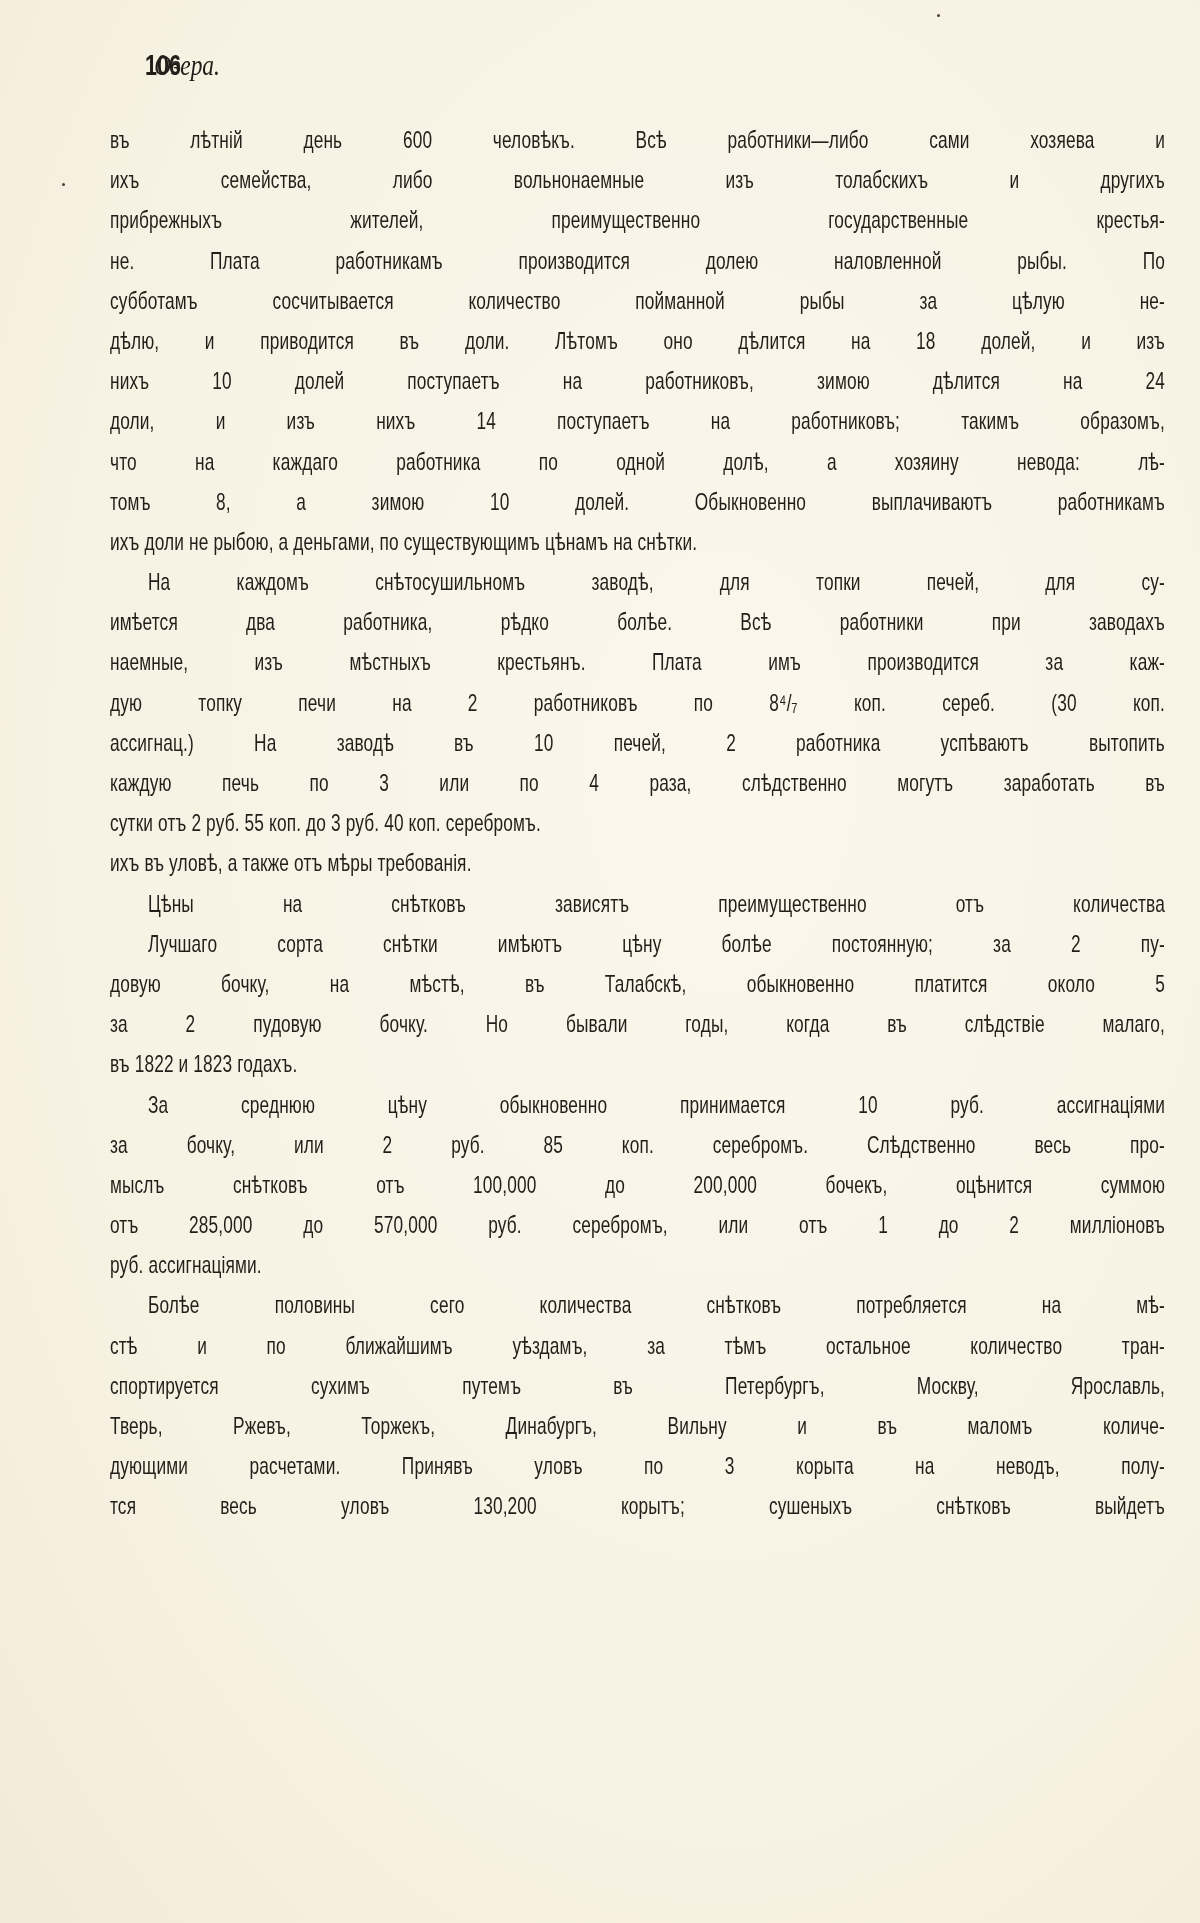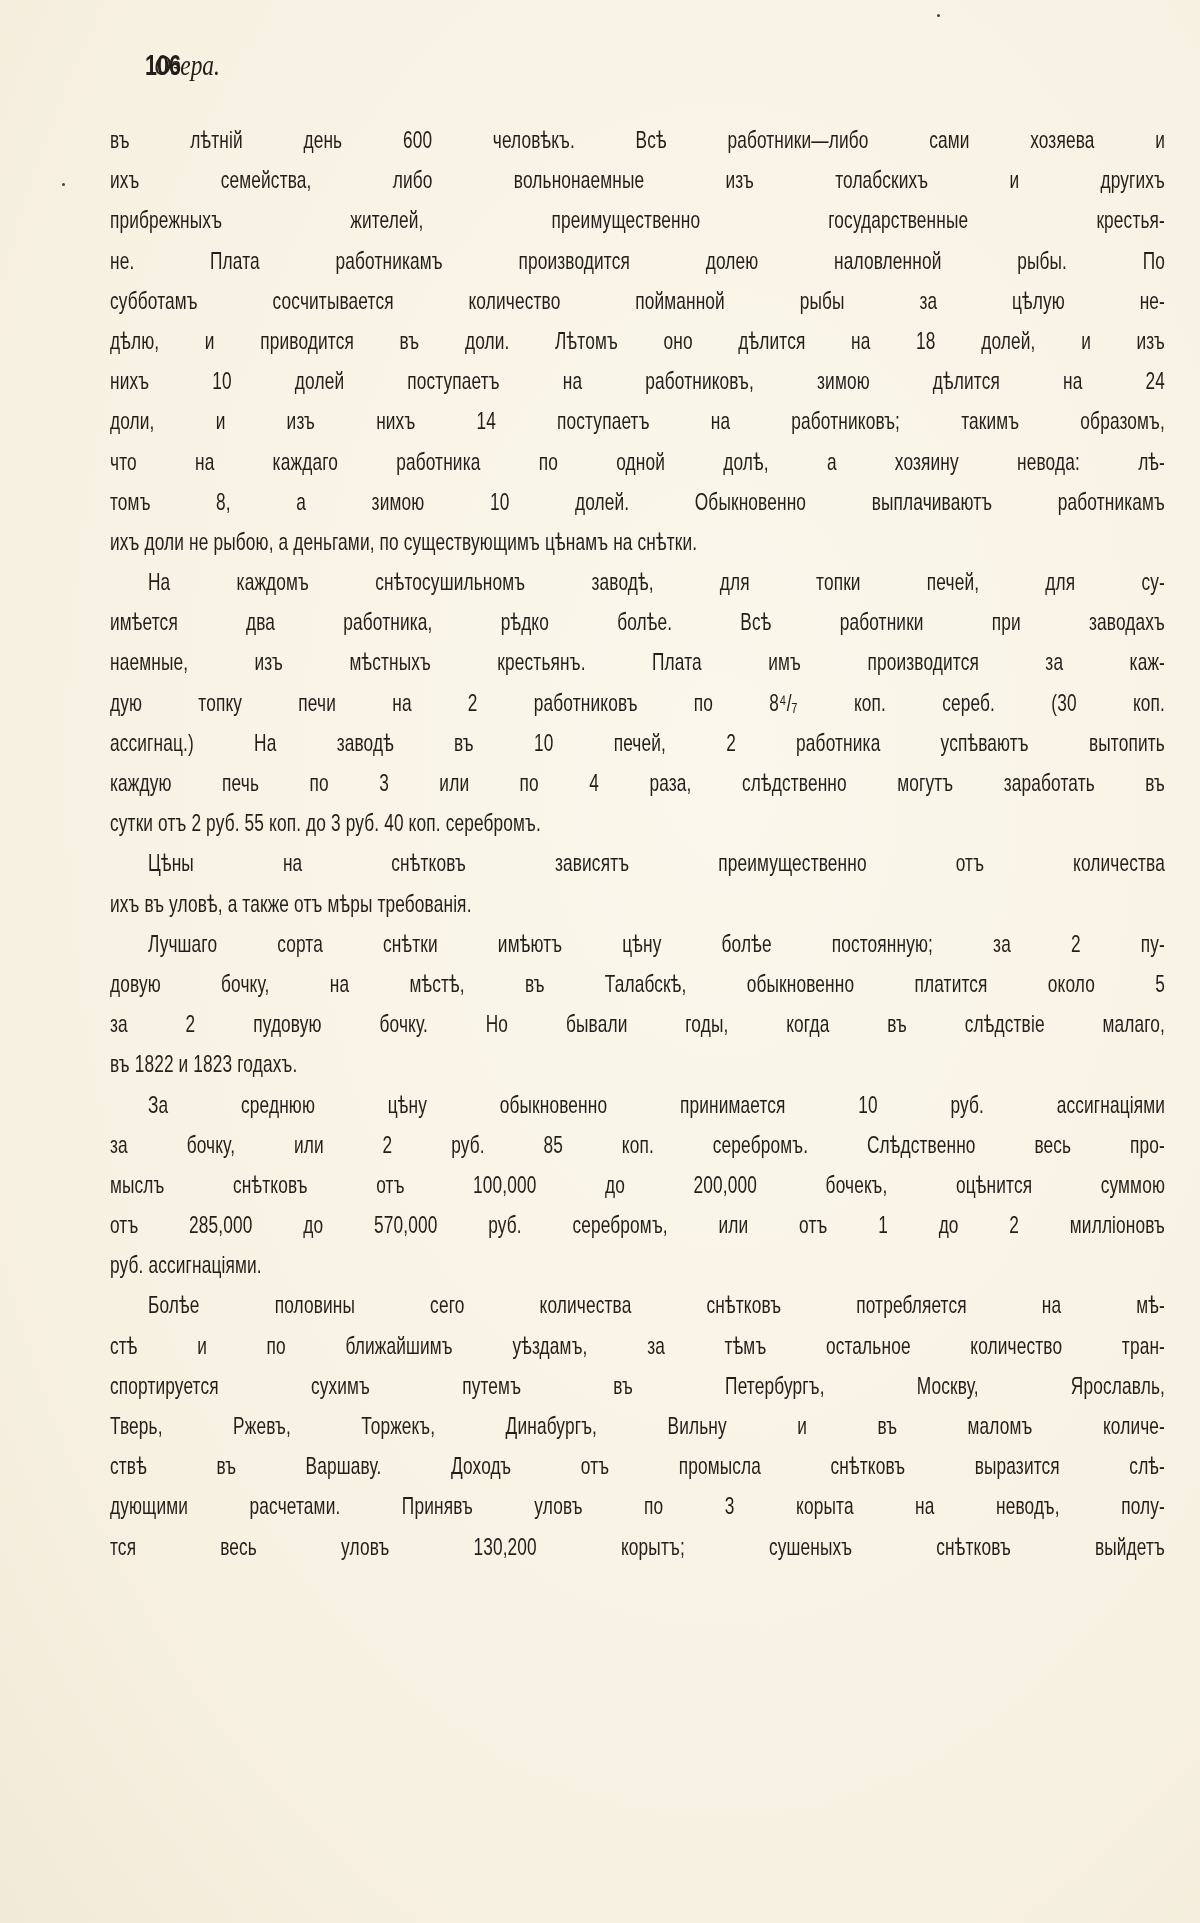--- a/index.html
+++ b/index.html
@@ -114,35 +114,34 @@
       <div class="line"><span class="cond" style="text-align: justify; text-align-last: justify; width: 1465.28px; white-space: normal; display: inline-block; height: 40px; overflow: hidden;">что на каждаго работника по одной долѣ, а хозяину невода: лѣ-</span></div>
       <div class="line"><span class="cond" style="text-align: justify; text-align-last: justify; width: 1465.28px; white-space: normal; display: inline-block; height: 40px; overflow: hidden;">томъ 8, а зимою 10 долей. Обыкновенно выплачиваютъ работникамъ</span></div>
       <div class="line last"><span class="cond" style="text-align: left; text-align-last: left; width: 1465.28px; white-space: normal; display: inline-block; height: 40px; overflow: hidden;">ихъ доли не рыбою, а деньгами, по существующимъ цѣнамъ на снѣтки.</span></div>
       <div class="line indent"><span class="cond" style="text-align: justify; text-align-last: justify; width: 1412.5px; white-space: normal; display: inline-block; height: 40px; overflow: hidden;">На каждомъ снѣтосушильномъ заводѣ, для топки печей, для су-</span></div>
       <div class="line"><span class="cond" style="text-align: justify; text-align-last: justify; width: 1465.28px; white-space: normal; display: inline-block; height: 40px; overflow: hidden;">имѣется два работника, рѣдко болѣе. Всѣ работники при заводахъ</span></div>
       <div class="line"><span class="cond" style="text-align: justify; text-align-last: justify; width: 1465.28px; white-space: normal; display: inline-block; height: 40px; overflow: hidden;">наемные, изъ мѣстныхъ крестьянъ. Плата имъ производится за каж-</span></div>
       <div class="line"><span class="cond" style="text-align: justify; text-align-last: justify; width: 1465.28px; white-space: normal; display: inline-block; height: 40px; overflow: hidden;">дую топку печи на 2 работниковъ по 8⁴/₇ коп. сереб. (30 коп.</span></div>
       <div class="line"><span class="cond" style="text-align: justify; text-align-last: justify; width: 1465.28px; white-space: normal; display: inline-block; height: 40px; overflow: hidden;">ассигнац.) На заводѣ въ 10 печей, 2 работника успѣваютъ вытопить</span></div>
       <div class="line"><span class="cond" style="text-align: justify; text-align-last: justify; width: 1465.28px; white-space: normal; display: inline-block; height: 40px; overflow: hidden;">каждую печь по 3 или по 4 раза, слѣдственно могутъ заработать въ</span></div>
       <div class="line last"><span class="cond" style="text-align: left; text-align-last: left; width: 1465.28px; white-space: normal; display: inline-block; height: 40px; overflow: hidden;">сутки отъ 2 руб. 55 коп. до 3 руб. 40 коп. серебромъ.</span></div>
+      <div class="line last"><span class="cond" style="text-align: left; text-align-last: left; width: 1465.28px; white-space: normal; display: inline-block; height: 40px; overflow: hidden;">ихъ въ уловѣ, а также отъ мѣры требованія.</span></div>
       <div class="line indent"><span class="cond" style="text-align: justify; text-align-last: justify; width: 1412.5px; white-space: normal; display: inline-block; height: 40px; overflow: hidden;">Цѣны на снѣтковъ зависятъ преимущественно отъ количества</span></div>
-      <div class="line last"><span class="cond" style="text-align: left; text-align-last: left; width: 1465.28px; white-space: normal; display: inline-block; height: 40px; overflow: hidden;">ихъ въ уловѣ, а также отъ мѣры требованія.</span></div>
       <div class="line indent"><span class="cond" style="text-align: justify; text-align-last: justify; width: 1412.5px; white-space: normal; display: inline-block; height: 40px; overflow: hidden;">Лучшаго сорта снѣтки имѣютъ цѣну болѣе постоянную; за 2 пу-</span></div>
       <div class="line"><span class="cond" style="text-align: justify; text-align-last: justify; width: 1465.28px; white-space: normal; display: inline-block; height: 40px; overflow: hidden;">довую бочку, на мѣстѣ, въ Талабскѣ, обыкновенно платится около 5</span></div>
       <div class="line"><span class="cond" style="text-align: justify; text-align-last: justify; width: 1465.28px; white-space: normal; display: inline-block; height: 40px; overflow: hidden;">за 2 пудовую бочку. Но бывали годы, когда въ слѣдствіе малаго,</span></div>
       <div class="line last"><span class="cond" style="text-align: left; text-align-last: left; width: 1465.28px; white-space: normal; display: inline-block; height: 40px; overflow: hidden;">въ 1822 и 1823 годахъ.</span></div>
       <div class="line indent"><span class="cond" style="text-align: justify; text-align-last: justify; width: 1412.5px; white-space: normal; display: inline-block; height: 40px; overflow: hidden;">За среднюю цѣну обыкновенно принимается 10 руб. ассигнаціями</span></div>
       <div class="line"><span class="cond" style="text-align: justify; text-align-last: justify; width: 1465.28px; white-space: normal; display: inline-block; height: 40px; overflow: hidden;">за бочку, или 2 руб. 85 коп. серебромъ. Слѣдственно весь про-</span></div>
       <div class="line"><span class="cond" style="text-align: justify; text-align-last: justify; width: 1465.28px; white-space: normal; display: inline-block; height: 40px; overflow: hidden;">мыслъ снѣтковъ отъ 100,000 до 200,000 бочекъ, оцѣнится суммою</span></div>
       <div class="line"><span class="cond" style="text-align: justify; text-align-last: justify; width: 1465.28px; white-space: normal; display: inline-block; height: 40px; overflow: hidden;">отъ 285,000 до 570,000 руб. серебромъ, или отъ 1 до 2 милліоновъ</span></div>
       <div class="line last"><span class="cond" style="text-align: left; text-align-last: left; width: 1465.28px; white-space: normal; display: inline-block; height: 40px; overflow: hidden;">руб. ассигнаціями.</span></div>
       <div class="line indent"><span class="cond" style="text-align: justify; text-align-last: justify; width: 1412.5px; white-space: normal; display: inline-block; height: 40px; overflow: hidden;">Болѣе половины сего количества снѣтковъ потребляется на мѣ-</span></div>
       <div class="line"><span class="cond" style="text-align: justify; text-align-last: justify; width: 1465.28px; white-space: normal; display: inline-block; height: 40px; overflow: hidden;">стѣ и по ближайшимъ уѣздамъ, за тѣмъ остальное количество тран-</span></div>
       <div class="line"><span class="cond" style="text-align: justify; text-align-last: justify; width: 1465.28px; white-space: normal; display: inline-block; height: 40px; overflow: hidden;">спортируется сухимъ путемъ въ Петербургъ, Москву, Ярославль,</span></div>
       <div class="line"><span class="cond" style="text-align: justify; text-align-last: justify; width: 1465.28px; white-space: normal; display: inline-block; height: 40px; overflow: hidden;">Тверь, Ржевъ, Торжекъ, Динабургъ, Вильну и въ маломъ количе-</span></div>
-      <div class="line"><span class="cond" style="text-align: justify; text-align-last: justify; width: 1465.28px; white-space: normal; display: inline-block; height: 40px; overflow: hidden;">ствѣ въ Варшаву. Доходъ отъ промысла снѣтковъ выразится слѣ-</span></div>
       <div class="line"><span class="cond" style="text-align: justify; text-align-last: justify; width: 1465.28px; white-space: normal; display: inline-block; height: 40px; overflow: hidden;">дующими расчетами. Принявъ уловъ по 3 корыта на неводъ, полу-</span></div>
       <div class="line"><span class="cond" style="text-align: justify; text-align-last: justify; width: 1465.28px; white-space: normal; display: inline-block; height: 40px; overflow: hidden;">тся весь уловъ 130,200 корытъ; сушеныхъ снѣтковъ выйдетъ</span></div>
     </div>
 
   <span class="speck" style="left:62px; top:183px;"></span>
   <span class="speck" style="left:937px; top:14px;"></span>
 </div>
 
 </body></html>

